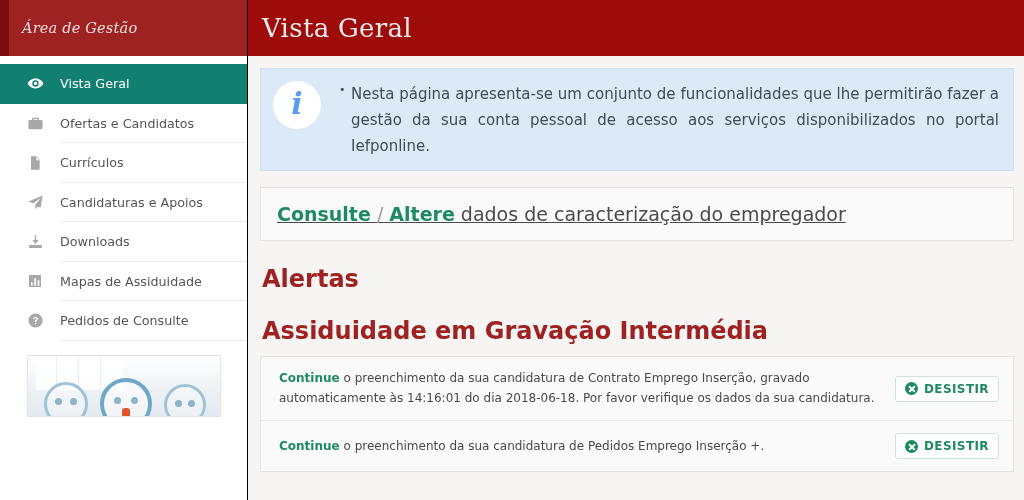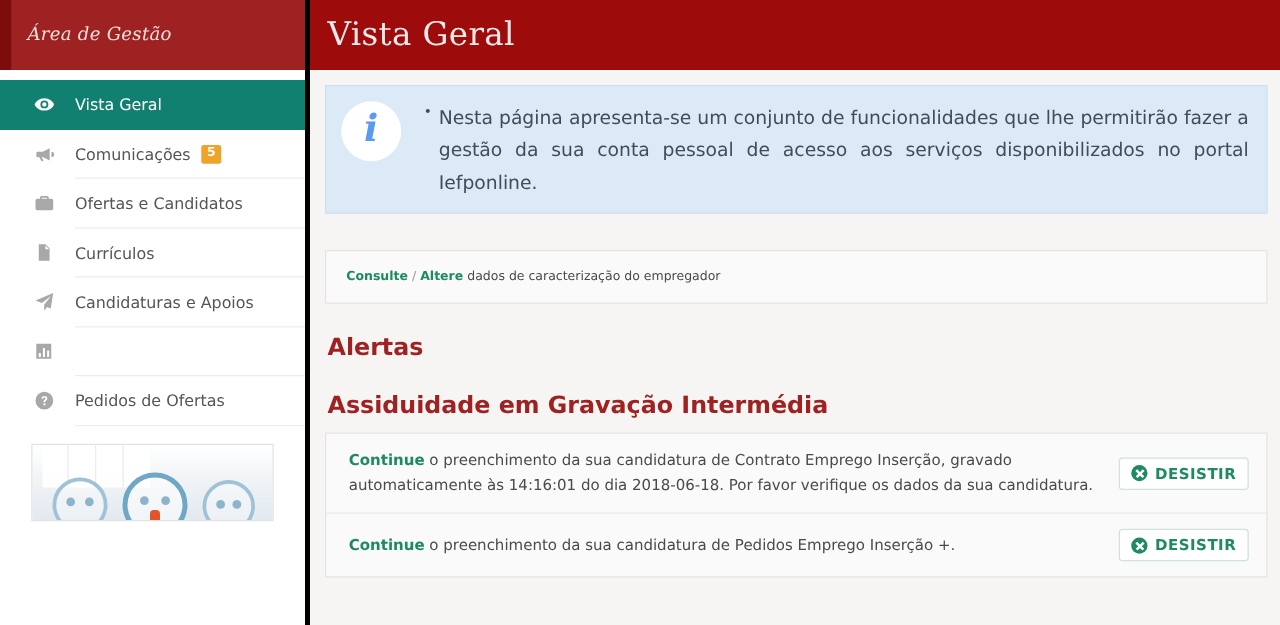--- a/index.html
+++ b/index.html
@@ -9,21 +9,21 @@
     background:#f7f4f4;
     color:#4a4a4a;
     font-size:13px;
   }
   .app { display:flex; width:1024px; height:500px; }
 
   
   .sidebar {
     width:248px; height:500px; flex:0 0 248px;
     background:#ffffff; position:relative;
-    border-right:4px solid #000000;
+    border-right:1px solid #000000;
   }
   .sidebar-header {
     height:56px; background:#9e2222;
     display:flex; align-items:center;
     position:relative;
   }
   .sidebar-header::before {
     content:""; position:absolute; left:0; top:0;
     width:9px; height:100%; background:#7d0d0d;
   }
@@ -122,28 +122,28 @@
     margin-left:18px; color:#3f4c5a; font-size:15px;
     line-height:1.72; text-align:justify; padding-top:2px;
     position:relative; padding-left:12px;
   }
   .info-text::before {
     content:"\2022"; position:absolute; left:0; top:1px; color:#3f4c5a; font-size:11px;
   }
 
   .panel {
     background:#fbfafa; border:1px solid #e6e2e2;
-    margin-top:29px; padding:15px 16px;
-    font-size:10px; color:#4a4a4a;
+    margin-top:16px; padding:15px 16px;
+    font-size:19px; color:#4a4a4a;text-decoration:underline;
   }
   .lnk { color:#1d8a5f; font-weight:bold; cursor:pointer; }
   .sep { color:#9a9a9a; }
 
   .section-title {
-    color:#9e2222; font-size:19px; font-weight:bold;
+    color:#9e2222; font-size:24px; font-weight:bold;
     margin:24px 0 11px 2px; font-family:"DejaVu Sans", sans-serif;
   }
 
   .alerts-box {
     border:1px dashed #cfcaca; border-radius:3px;
     background:#fbfafa;
     padding:14px 18px; color:#a8a2a2; font-size:13px;
   }
 
   .cand-list { border:1px solid #e6e2e2; background:#fbfafa; }
@@ -190,29 +190,20 @@
 
       <li class="nav-item active">
         <span class="nav-icon">
           <svg width="17" height="17" viewBox="0 0 24 24" fill="currentColor">
             <path d="M12 5C6.5 5 2.2 8.7 1 12c1.2 3.3 5.5 7 11 7s9.8-3.7 11-7c-1.2-3.3-5.5-7-11-7zm0 11.5A4.5 4.5 0 1 1 12 7.5a4.5 4.5 0 0 1 0 9zm0-2a2.5 2.5 0 1 0 0-5 2.5 2.5 0 0 0 0 5z"></path>
           </svg>
         </span>
         <span class="nav-label">Vista Geral</span>
       </li>
 
-      <li class="nav-item">
-        <span class="nav-icon">
-          <svg width="17" height="17" viewBox="0 0 24 24" fill="currentColor">
-            <path d="M3 10v4a1 1 0 0 0 1 1h2l3 5 2-1-2.2-4H10l8 4V5l-8 4H4a1 1 0 0 0-1 1zm17-1v6a3 3 0 0 0 0-6z"></path>
-          </svg>
-        </span>
-        <span class="nav-label">Comunicações</span>
-        <span class="badge">5</span>
-      </li>
 
       <li class="nav-item">
         <span class="nav-icon">
           <svg width="17" height="17" viewBox="0 0 24 24" fill="currentColor">
             <path d="M9 4h6a2 2 0 0 1 2 2v1h3a2 2 0 0 1 2 2v9a2 2 0 0 1-2 2H4a2 2 0 0 1-2-2V9a2 2 0 0 1 2-2h3V6a2 2 0 0 1 2-2zm0 3h6V6H9v1z"></path>
           </svg>
         </span>
         <span class="nav-label">Ofertas e Candidatos</span>
       </li>
 
@@ -227,36 +218,45 @@
 
       <li class="nav-item">
         <span class="nav-icon">
           <svg width="17" height="17" viewBox="0 0 24 24" fill="currentColor">
             <path d="M22 2L2 10.5l7 2.7L19.5 5.5 11.8 15.2l.1 6.8 3.2-4.2 4.1 1.6L22 2z"></path>
           </svg>
         </span>
         <span class="nav-label">Candidaturas e Apoios</span>
       </li>
 
+      <li class="nav-item">
+        <span class="nav-icon">
+          <svg width="17" height="17" viewBox="0 0 24 24" fill="currentColor">
+            <path d="M11 3h2v7h3.5L12 15.5 7.5 10H11V3zM3 17h18v4H3v-4z"></path>
+          </svg>
+        </span>
+        <span class="nav-label">Downloads</span>
+      </li>
 
       <li class="nav-item">
         <span class="nav-icon">
           <svg width="16" height="16" viewBox="0 0 24 24" fill="currentColor">
             <path d="M3 3h18v18H3V3zm3 11h2.5v5H6v-5zm5-6h2.5v11H11V8zm5 3h2.5v8H16v-8z" fill-rule="evenodd"></path>
           </svg>
         </span>
+        <span class="nav-label">Mapas de Assiduidade</span>
       </li>
 
       <li class="nav-item">
         <span class="nav-icon">
           <svg width="17" height="17" viewBox="0 0 24 24" fill="currentColor">
             <path d="M12 2a10 10 0 1 0 0 20 10 10 0 0 0 0-20zm.1 15.5a1.3 1.3 0 1 1 0-2.6 1.3 1.3 0 0 1 0 2.6zm1.7-5.3c-.7.5-.9.8-.9 1.4v.3h-1.9v-.4c0-1.2.4-1.9 1.4-2.6.7-.5.9-.8.9-1.3 0-.6-.5-1-1.2-1s-1.3.4-1.4 1.2H8.8c.1-1.8 1.4-2.9 3.3-2.9 1.9 0 3.2 1 3.2 2.6 0 1-.4 1.7-1.5 2.4z"></path>
           </svg>
         </span>
-        <span class="nav-label">Pedidos de Ofertas</span>
+        <span class="nav-label">Pedidos de Consulte</span>
       </li>
     </ul>
 
 
     <div class="opinion-img">
       <div class="win">
         <i style="left:20px"></i>
           <i style="left:42px"></i>
           <i style="left:64px"></i>
       </div>

